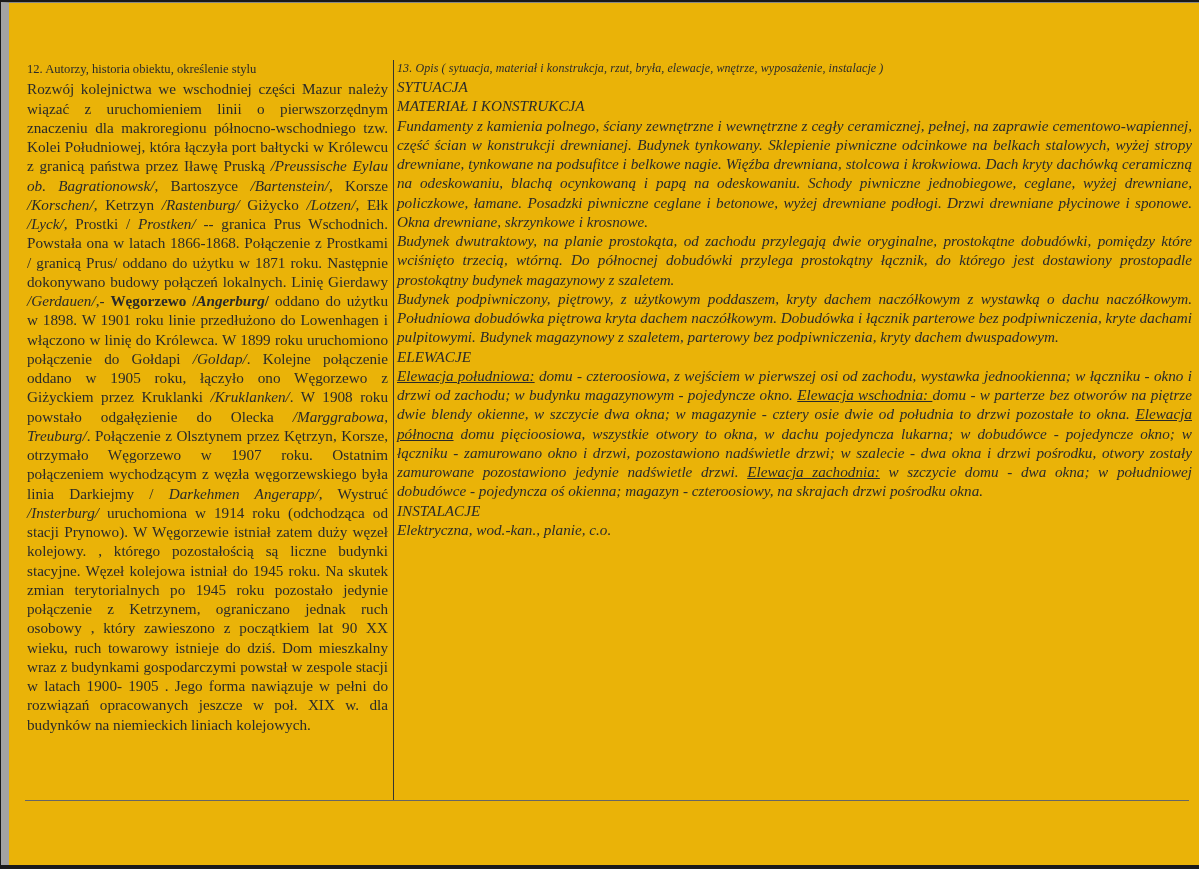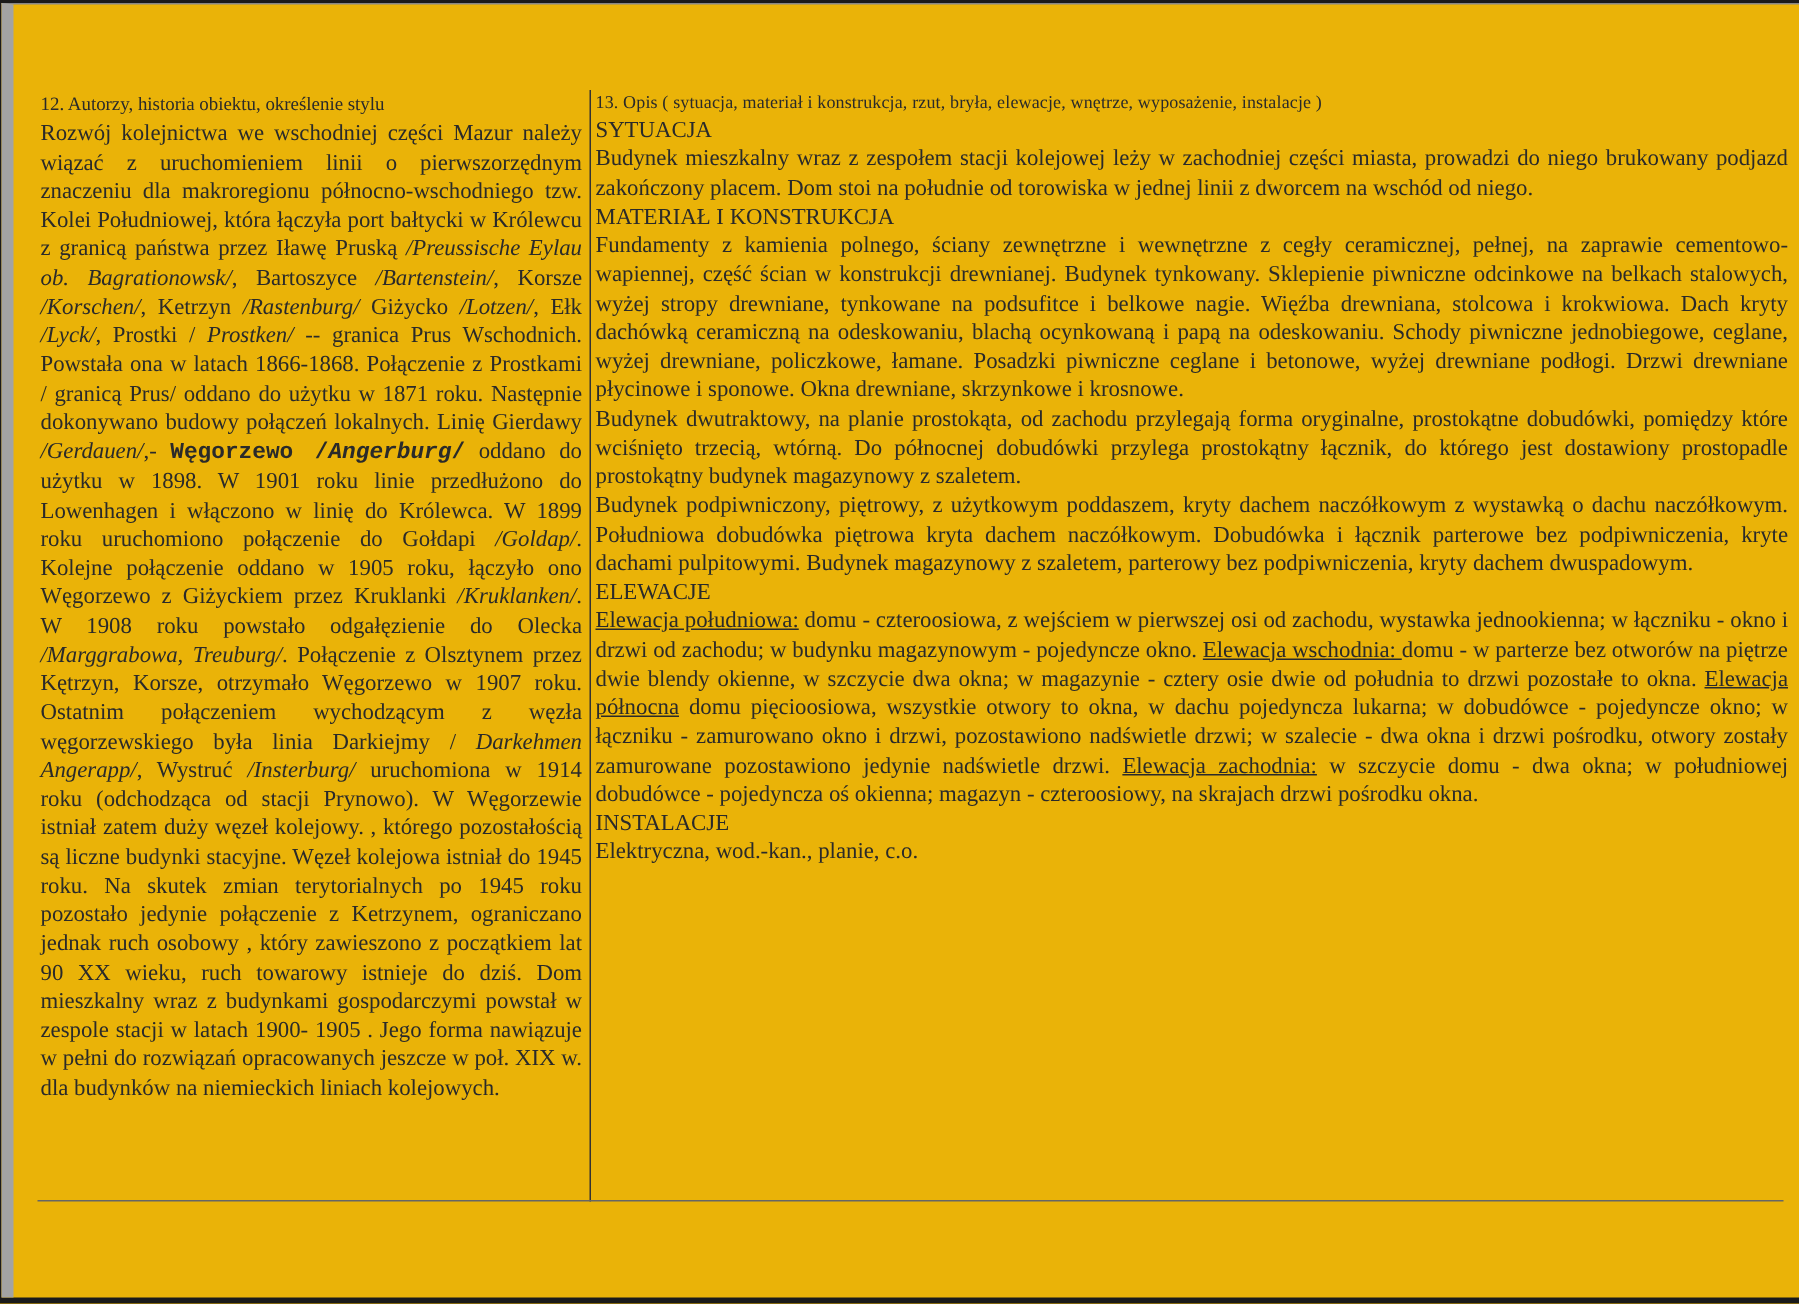--- a/index.html
+++ b/index.html
@@ -21,52 +21,51 @@
     }
     .divider-h {
       position: absolute; left: 16px; top: 797px; width: 1164px; height: 1px;
       background: #666;
     }
     .col {
       position: absolute; top: 57px;
       font-size: 15.2px; line-height: 19.25px;
     }
     .col-left { left: 18px; width: 361px; }
-    .col-right { left: 388px; width: 795px; }
+    .col-right { left: 388px; width: 795px; font-style: italic; }
     .col p { margin: 0; text-align: justify; }
     .col .last { text-align-last: left; }
     .field-title-left { font-size: 12.6px; line-height: 19.25px; margin: 0; }
     .field-title-right { font-size: 12px; line-height: 17px; margin: 0; letter-spacing: 0.1px; }
     .section-head { margin: 0; font-size: 15.2px; text-transform: uppercase; }
     .u { text-decoration: underline; margin-top: 16px; }
     i { font-style: italic; }
-    b { font-weight: bold; font-family: Liberation Mono, monospace; }
+    b { font-weight: bold; }
   </style>
 </head>
 <body>
 
 <div class="page">
 
   <div class="col col-left">
     <p class="field-title-left">12. Autorzy, historia obiektu, określenie stylu</p>
     <p class="last"><span>Rozwój kolejnictwa we wschodniej części Mazur należy wiązać z uruchomieniem linii o pierwszorzędnym znaczeniu dla makroregionu północno-wschodniego tzw. Kolei Południowej, która łączyła port bałtycki w Królewcu z granicą państwa  przez Iławę Pruską </span><i>/Preussische Eylau ob. Bagrationowsk/</i><span>, Bartoszyce </span><i>/Bartenstein/</i><span>, Korsze </span><i>/Korschen/</i><span>, Ketrzyn </span><i>/Rastenburg/</i><span> Giżycko </span><i>/Lotzen/</i><span>, Ełk </span><i>/Lyck/</i><span>, Prostki / </span><i>Prostken/</i><span> -- granica Prus Wschodnich. Powstała ona w latach 1866-1868. Połączenie z Prostkami / granicą Prus/ oddano do użytku w 1871 roku. Następnie dokonywano budowy połączeń lokalnych. Linię Gierdawy </span><i>/Gerdauen/</i><span>,- </span><b>Węgorzewo /</b><b><i>Angerburg</i></b><b>/</b><span> oddano do użytku w 1898. W 1901 roku linie przedłużono do Lowenhagen i włączono w linię do Królewca. W 1899 roku uruchomiono połączenie do Gołdapi </span><i>/Goldap/</i><span>. Kolejne połączenie oddano w 1905 roku, łączyło ono Węgorzewo z Giżyckiem  przez Kruklanki </span><i>/Kruklanken/</i><span>. W 1908 roku powstało odgałęzienie do Olecka </span><i>/Marggrabowa, Treuburg/</i><span>. Połączenie z Olsztynem przez Kętrzyn, Korsze, otrzymało Węgorzewo w  1907 roku. Ostatnim połączeniem wychodzącym z węzła węgorzewskiego była linia  Darkiejmy / </span><i>Darkehmen Angerapp/</i><span>, Wystruć </span><i>/Insterburg/</i><span> uruchomiona w 1914 roku (odchodząca od stacji Prynowo). W Węgorzewie istniał zatem duży węzeł kolejowy. , którego pozostałością są liczne budynki stacyjne. Węzeł kolejowa istniał do 1945 roku. Na skutek zmian terytorialnych po 1945 roku pozostało jedynie połączenie z Ketrzynem, ograniczano jednak ruch osobowy , który zawieszono z początkiem lat 90 XX wieku, ruch towarowy istnieje do dziś. Dom mieszkalny wraz z budynkami gospodarczymi powstał w zespole stacji w latach 1900- 1905 . Jego forma nawiązuje w pełni do rozwiązań opracowanych jeszcze w poł. XIX w. dla budynków na niemieckich liniach kolejowych.</span></p>
   </div>
 
   <div class="divider-v"></div>
 
   <div class="col col-right">
     <p class="field-title-right">13. Opis ( sytuacja, materiał i konstrukcja, rzut, bryła, elewacje, wnętrze, wyposażenie, instalacje )</p>
 
     <p class="section-head">SYTUACJA</p>
-    <p class="last">Budynek mieszkalny wraz z zespołem stacji kolejowej leży w zachodniej części miasta, prowadzi do niego brukowany podjazd zakończony placem. Dom stoi na południe od torowiska w jednej linii z dworcem na wschód od niego.</p>
 
     <p class="section-head">MATERIAŁ I KONSTRUKCJA</p>
     <p class="last">Fundamenty z kamienia polnego, ściany zewnętrzne i wewnętrzne z cegły ceramicznej, pełnej, na zaprawie cementowo-wapiennej, część ścian w konstrukcji drewnianej. Budynek tynkowany. Sklepienie piwniczne odcinkowe na belkach stalowych, wyżej stropy drewniane, tynkowane na podsufitce i belkowe nagie. Więźba drewniana, stolcowa i krokwiowa. Dach kryty dachówką ceramiczną na odeskowaniu,  blachą ocynkowaną i papą na odeskowaniu. Schody piwniczne jednobiegowe, ceglane, wyżej drewniane, policzkowe, łamane. Posadzki piwniczne ceglane i betonowe, wyżej drewniane podłogi. Drzwi drewniane płycinowe i sponowe. Okna drewniane, skrzynkowe i krosnowe.</p>
 
-    <p class="last">Budynek dwutraktowy, na planie prostokąta, od zachodu przylegają forma oryginalne, prostokątne dobudówki, pomiędzy które wciśnięto trzecią, wtórną. Do północnej dobudówki przylega prostokątny łącznik, do którego jest dostawiony prostopadle prostokątny budynek magazynowy z szaletem.</p>
+    <p class="last">Budynek dwutraktowy, na planie prostokąta, od zachodu przylegają dwie oryginalne, prostokątne dobudówki, pomiędzy które wciśnięto trzecią, wtórną. Do północnej dobudówki przylega prostokątny łącznik, do którego jest dostawiony prostopadle prostokątny budynek magazynowy z szaletem.</p>
 
     <p class="last">Budynek  podpiwniczony, piętrowy, z użytkowym poddaszem, kryty dachem naczółkowym z wystawką o dachu naczółkowym. Południowa dobudówka piętrowa kryta dachem naczółkowym. Dobudówka i łącznik parterowe bez podpiwniczenia, kryte dachami pulpitowymi. Budynek magazynowy z szaletem, parterowy bez podpiwniczenia, kryty dachem dwuspadowym.</p>
 
     <p class="section-head">ELEWACJE</p>
     <p class="last"><span class="u">Elewacja południowa:</span><span>  domu - czteroosiowa,  z wejściem w pierwszej osi od zachodu, wystawka jednookienna; w łączniku - okno i drzwi od zachodu; w budynku magazynowym - pojedyncze okno. </span><span class="u">Elewacja wschodnia: </span><span> domu - w parterze bez otworów na piętrze dwie blendy okienne, w szczycie dwa okna; w magazynie - cztery osie dwie od południa to drzwi pozostałe to okna. </span><span class="u">Elewacja północna</span><span> domu pięcioosiowa, wszystkie otwory to okna, w dachu pojedyncza lukarna; w dobudówce - pojedyncze okno; w łączniku - zamurowano okno i drzwi, pozostawiono nadświetle drzwi; w szalecie - dwa okna i drzwi pośrodku, otwory zostały zamurowane pozostawiono jedynie nadświetle drzwi. </span><span class="u">Elewacja zachodnia:</span><span>  w szczycie domu - dwa okna; w południowej dobudówce - pojedyncza oś okienna; magazyn -  czteroosiowy, na skrajach drzwi pośrodku okna.</span></p>
 
     <p class="section-head">INSTALACJE</p>
     <p class="last">Elektryczna, wod.-kan., planie, c.o.</p>
   </div>
 

